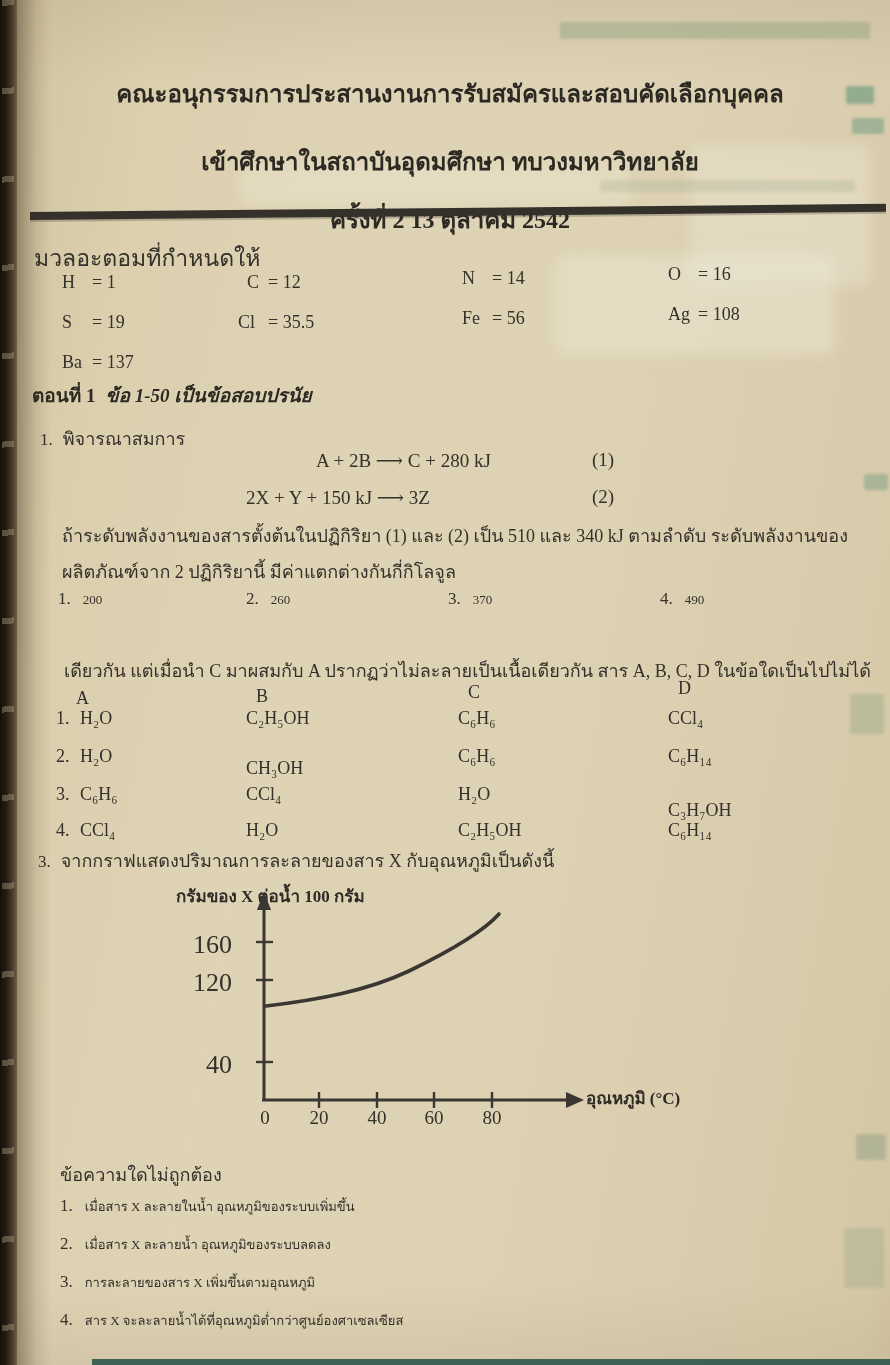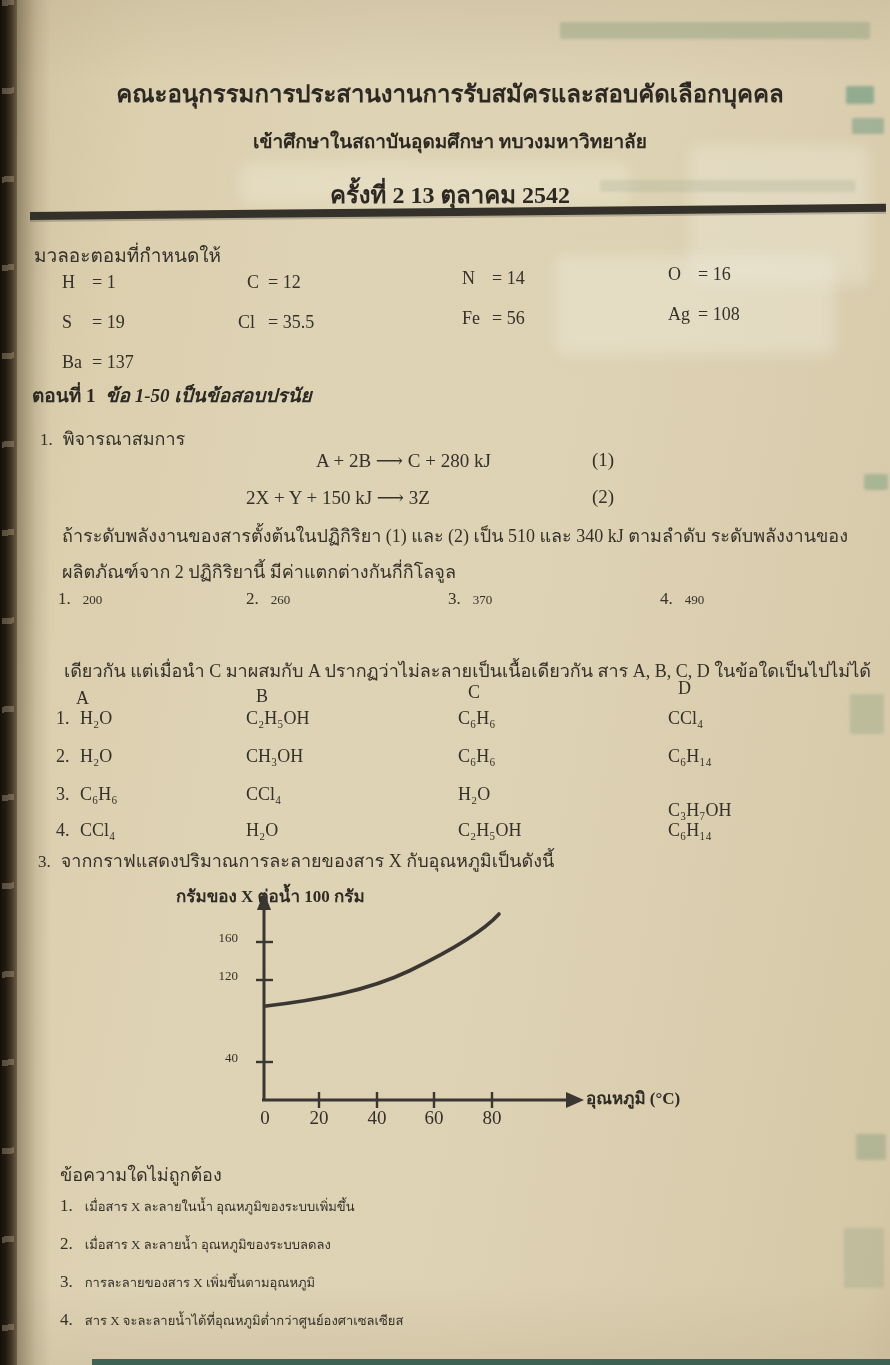--- a/index.html
+++ b/index.html
@@ -19,48 +19,48 @@
     background:linear-gradient(90deg,rgba(86,72,48,.5),rgba(134,118,88,.22) 55%,rgba(0,0,0,0));}
   .binding-specks{position:absolute;left:2px;top:0;width:12px;height:1365px;
     background:repeating-linear-gradient(175deg,rgba(196,182,150,.35) 0 6px,rgba(0,0,0,0) 6px 88px);}
 
   .abs{position:absolute;}
   .t{white-space:nowrap;}
 
   
   .doc-header{position:absolute;left:70px;top:82px;width:760px;text-align:center;font-weight:bold;color:#2c2822;}
   .doc-header .h1{font-size:24px;line-height:1.0;}
-  .doc-header .h2{font-size:19px;margin-top:20px;}
+  .doc-header .h2{font-size:24px;margin-top:36px;}
   .doc-header .h3{font-size:24px;margin-top:19px;}
   .thick-rule{position:absolute;left:30px;top:212px;width:856px;height:8px;background:#34302a;
     transform:rotate(-0.55deg);transform-origin:left center;box-shadow:0 2px 0 rgba(52,48,42,.25);}
 
   
-  .am-title{font-size:19px;}
+  .am-title{font-size:23px;}
   .am .sym{display:inline-block;min-width:30px;font-size:18px;}
   .am .val{font-size:18px;}
 
   .section-head{font-size:19px;font-weight:bold;color:#2c2822;}
   .section-head .it{font-style:italic;margin-left:10px;}
 
   .qnum{display:inline-block;font-size:17px;margin-right:10px;}
   .qtext{font-size:18px;}
   .eq{font-size:19px;}
   .eq-label{font-size:19px;}
   .choice .num{font-size:17px;margin-right:12px;}
   .choice .tx{font-size:13px;}
 
   .formula{font-size:18px;}
   .thead{font-size:18px;}
 
   
   #graph{position:absolute;left:172px;top:880px;width:545px;height:270px;}
   #graph .ylab{position:absolute;left:4px;top:2px;font-weight:bold;font-size:17px;white-space:nowrap;color:#2e2a24;}
   #graph .xlab{position:absolute;left:414px;top:204px;font-weight:bold;font-size:17px;white-space:nowrap;color:#2e2a24;}
-  #graph .ytick{position:absolute;left:18px;width:48px;text-align:right;font-size:13px;}
+  #graph .ytick{position:absolute;left:12px;width:48px;text-align:right;font-size:26px;}
   #graph .xtick{position:absolute;top:227px;width:30px;text-align:center;font-size:19px;}
   #graph svg{position:absolute;left:0;top:0;}
 
   
   .bleed{position:absolute;filter:blur(1.5px);border-radius:2px;}
   .patch{position:absolute;filter:blur(7px);border-radius:10px;}
   .bottom-strip{position:absolute;left:92px;right:0;bottom:0;height:6px;background:#2e564a;opacity:.9;}
 </style>
 </head>
 <body>
@@ -128,21 +128,21 @@
   <div class="abs" style="left:0;top:708px;width:890px;height:30px;">
     <span class="abs formula t" style="left:56px;">1.</span>
     <span class="abs formula t" style="left:80px;">H₂O</span>
     <span class="abs formula t" style="left:246px;">C₂H₅OH</span>
     <span class="abs formula t" style="left:458px;">C₆H₆</span>
     <span class="abs formula t" style="left:668px;">CCl₄</span>
   </div>
   <div class="abs" style="left:0;top:746px;width:890px;height:30px;">
     <span class="abs formula t" style="left:56px;">2.</span>
     <span class="abs formula t" style="left:80px;">H₂O</span>
-    <span class="abs formula t" style="left:246px;">CH₃OH</span>
+    <span class="abs formula t" style="left:246px;margin-top:12px;">CH₃OH</span>
     <span class="abs formula t" style="left:458px;">C₆H₆</span>
     <span class="abs formula t" style="left:668px;">C₆H₁₄</span>
   </div>
   <div class="abs" style="left:0;top:784px;width:890px;height:30px;">
     <span class="abs formula t" style="left:56px;">3.</span>
     <span class="abs formula t" style="left:80px;">C₆H₆</span>
     <span class="abs formula t" style="left:246px;">CCl₄</span>
     <span class="abs formula t" style="left:458px;">H₂O</span>
     <span class="abs formula t" style="left:668px;margin-top:16px;">C₃H₇OH</span>
   </div>

